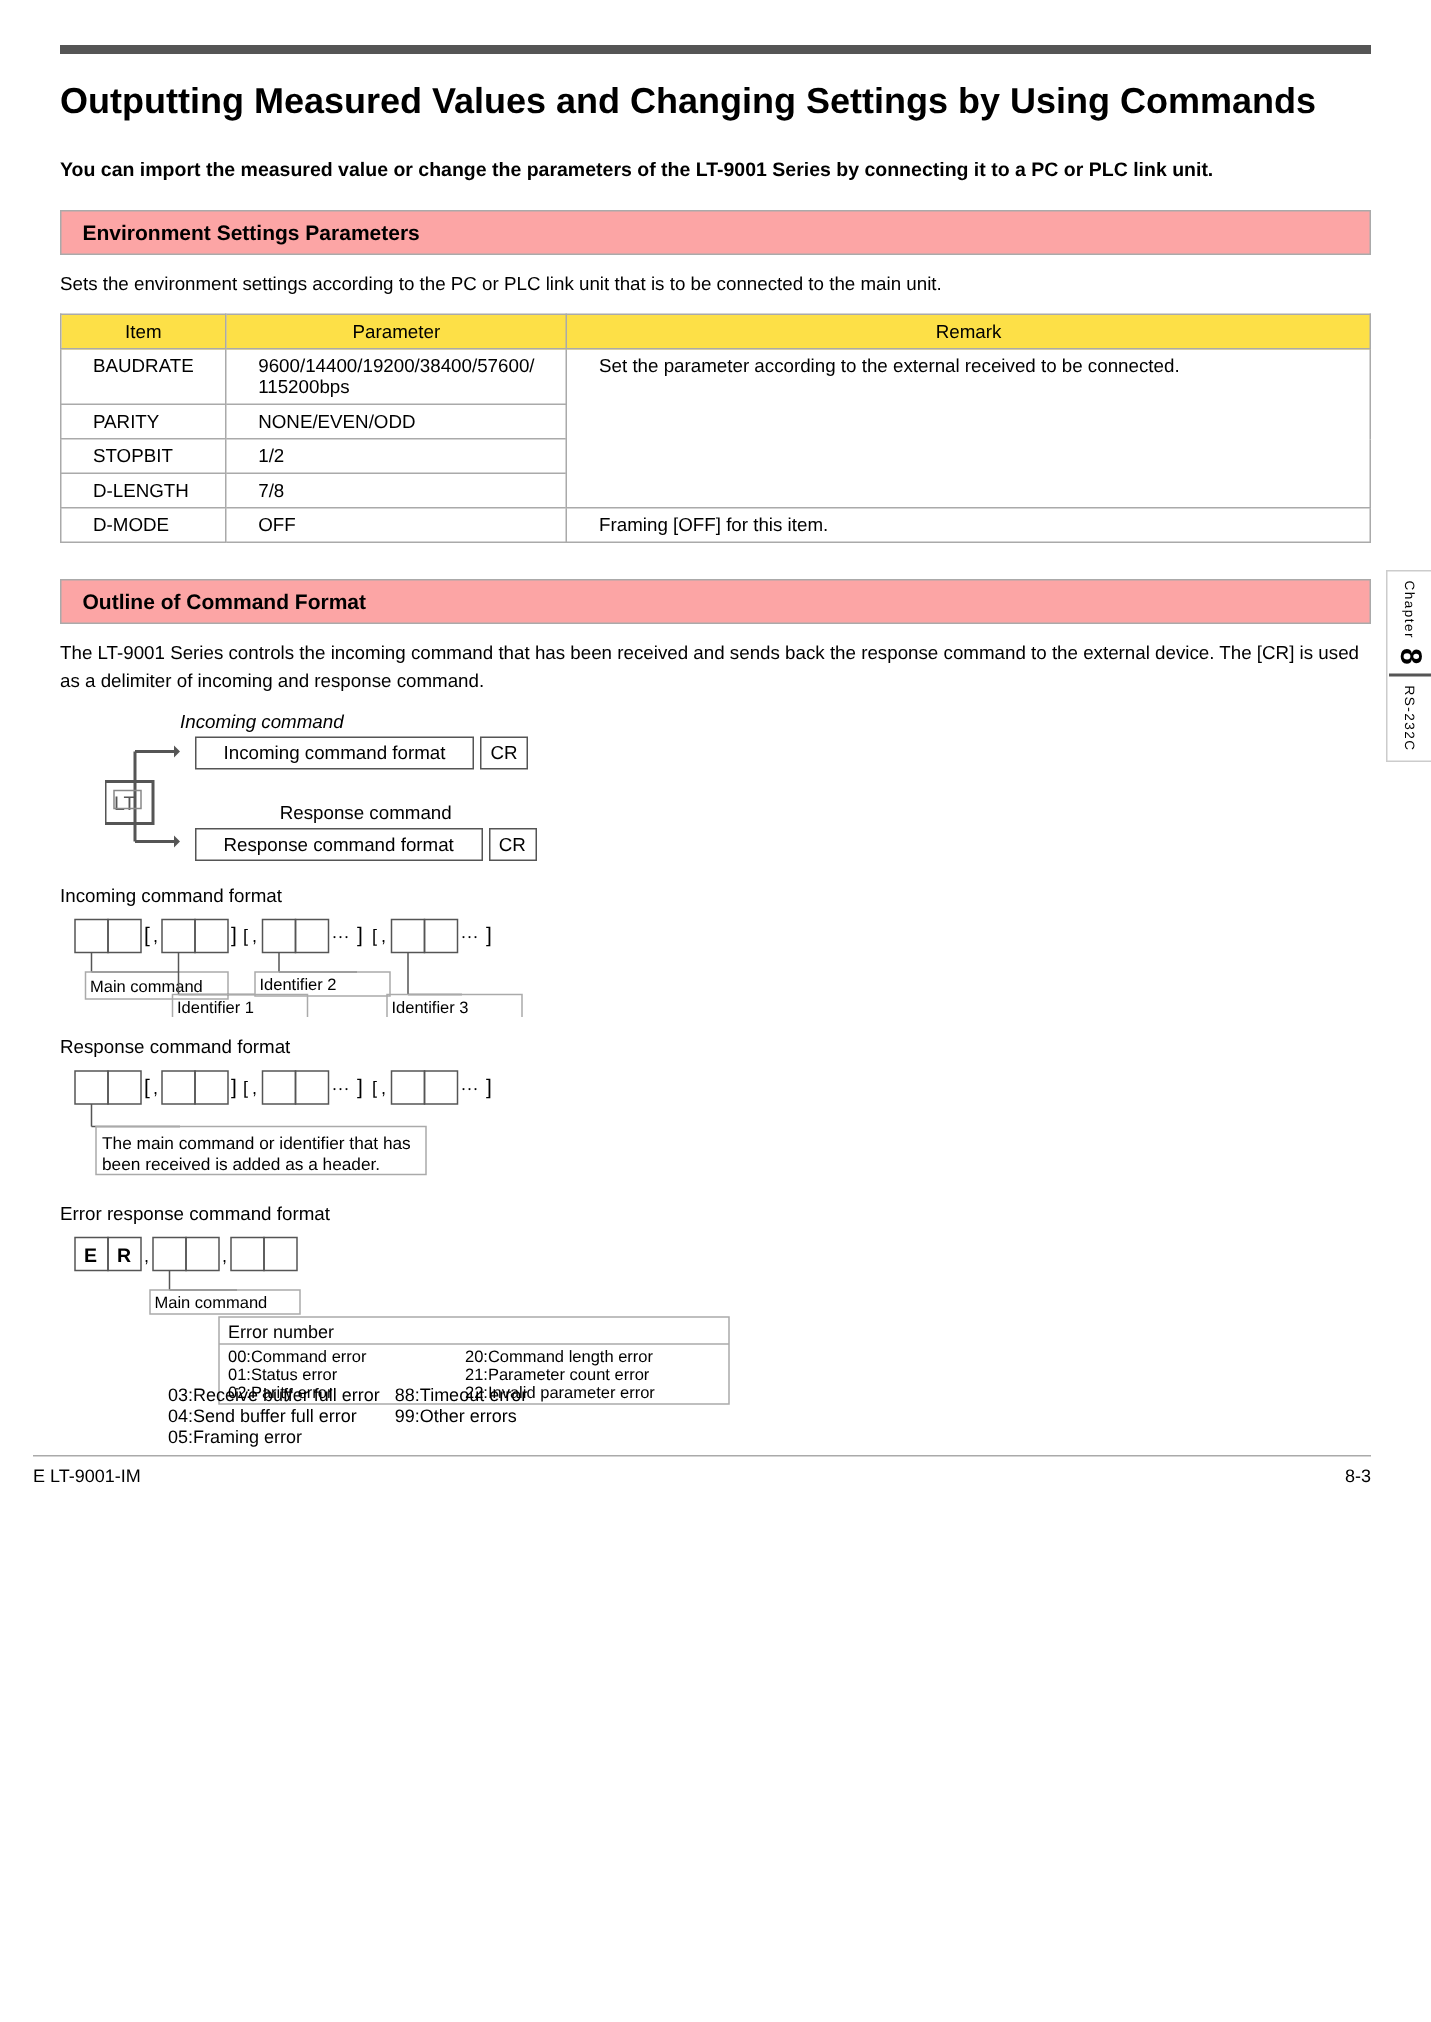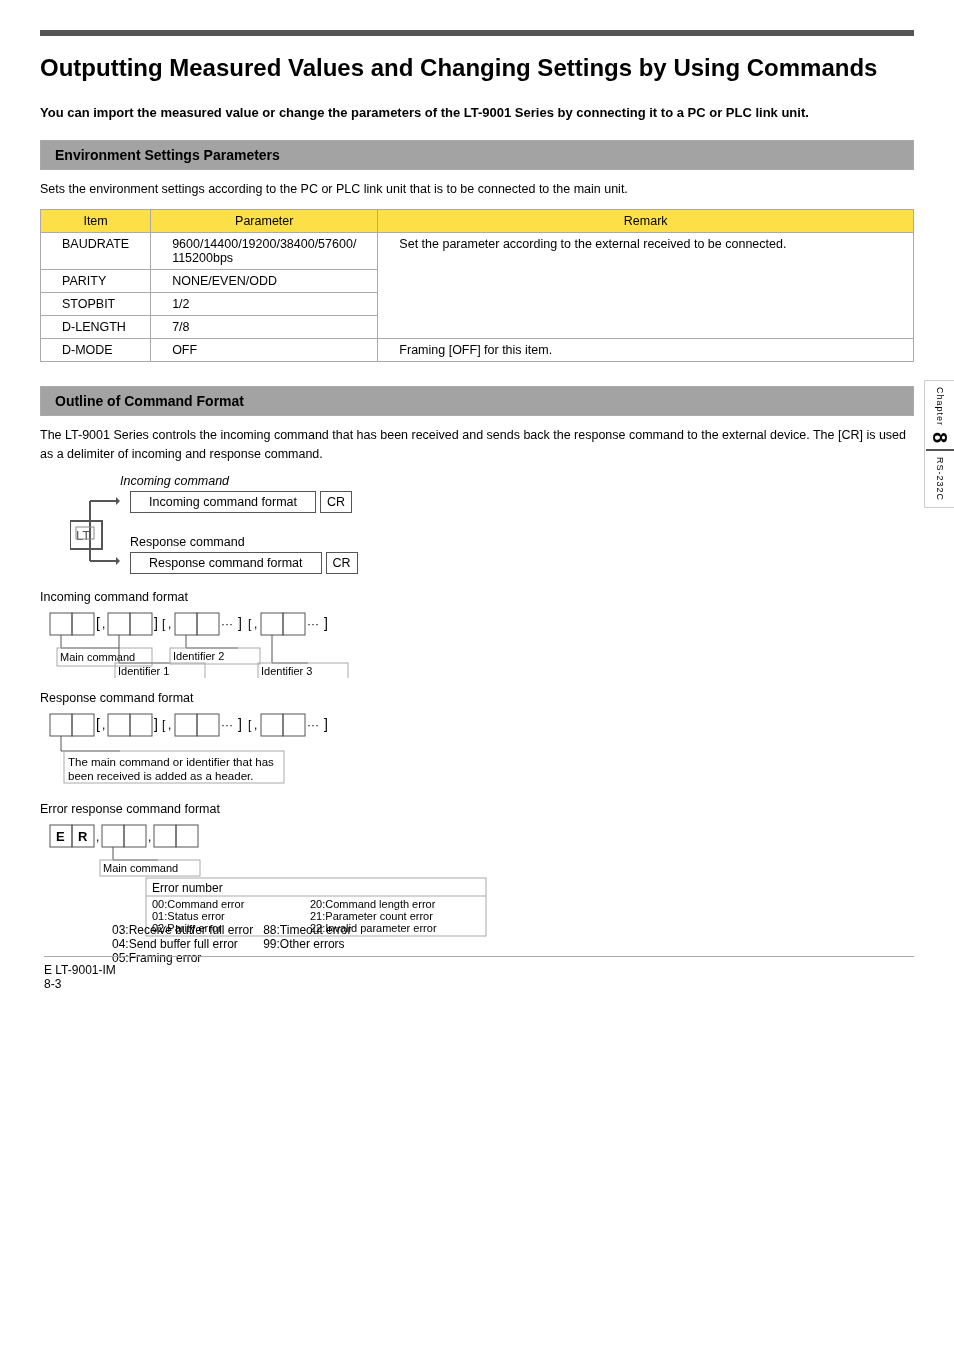--- a/index.html
+++ b/index.html
@@ -36,21 +36,21 @@
     
     .intro-text {
       font-size: 13px;
       font-weight: bold;
       margin-bottom: 18px;
       line-height: 1.5;
     }
 
     
     .section-header {
-      background: #a3a3a3;
+      background: #fca5a5;
       border: 1px solid #aaa;
       padding: 6px 14px;
       font-size: 14px;
       font-weight: bold;
       margin-bottom: 10px;
     }
 
     
     .params-table {
       width: 100%;
@@ -95,28 +95,27 @@
 
     .format-label {
       font-size: 12.5px;
       margin-bottom: 4px;
     }
 
     
     .footer {
       position: absolute;
       bottom: 20px;
-      left: 44px;
+      left: 22px;
       right: 40px;
       display: flex;
       justify-content: space-between;
       font-size: 12px;
       border-top: 1px solid #aaa;
       padding-top: 6px;
-      flex-direction: column;
     }
   </style>
 </head>
 <body>
 
 <div class="page-container">
 
   <div class="top-border"></div>
 
   <h1 class="page-title">Outputting Measured Values and Changing Settings by Using Commands</h1>
@@ -190,21 +189,21 @@
           </svg>
         </div>
 
         <div style="display: flex; flex-direction: column; gap: 22px;">
 
           <div style="display: flex; align-items: center; gap: 4px;">
             <div style="border: 1px solid #555; padding: 3px 18px; font-size: 12.5px; background: #fff;">Incoming command format</div>
             <div style="border: 1px solid #555; padding: 3px 6px; font-size: 12.5px; background: #fff;">CR</div>
           </div>
 
-          <div style="display: flex; flex-direction: column; gap: 3px;">
+          <div style="display: flex; flex-direction: column; gap: 3px; text-align: center;">
             <div style="font-size: 12.5px;">Response command</div>
 
             <div style="display: flex; align-items: center; gap: 4px;">
               <div style="border: 1px solid #555; padding: 3px 18px; font-size: 12.5px; background: #fff;">Response command format</div>
               <div style="border: 1px solid #555; padding: 3px 6px; font-size: 12.5px; background: #fff;">CR</div>
             </div>
           </div>
         </div>
       </div>
     </div>

